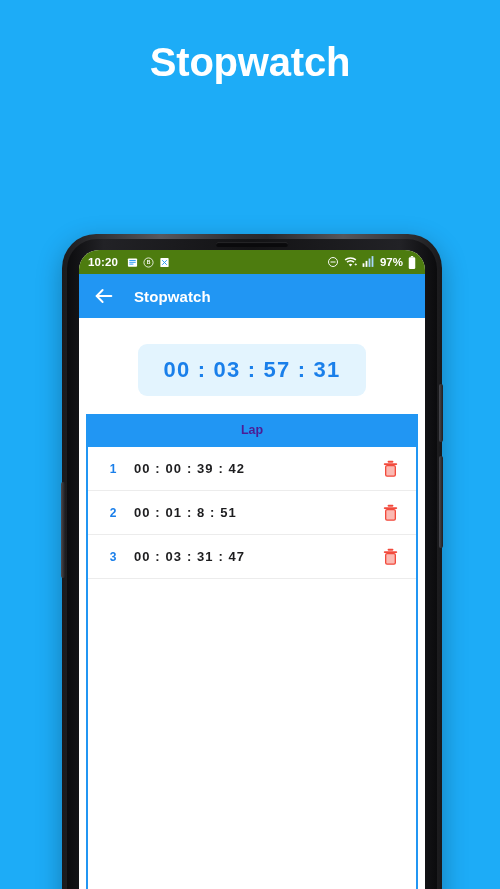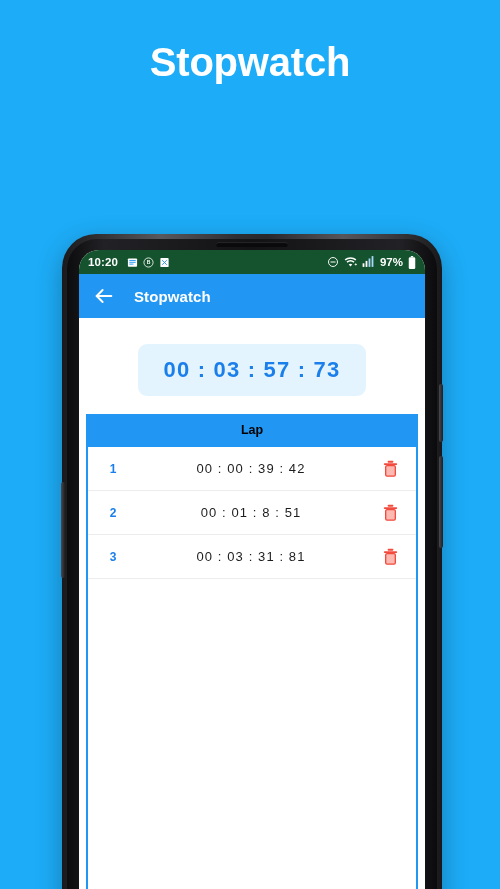--- a/index.html
+++ b/index.html
@@ -53,21 +53,21 @@
 
   
   .screen {
     position:absolute; left:17px; top:16px; right:17px; bottom:0;
     background:#ffffff; overflow:hidden;
     border-radius:20px 20px 0 0;
   }
 
   
   .statusbar {
-    height:24px; background:#14532d; color:#ffffff;
+    height:24px; background:#4d7c0f; color:#ffffff;
     display:flex; align-items:center; padding:0 9px;
     font-size:11.5px; font-weight:700;
   }
   .sb-clock { letter-spacing:.1px; }
   .sb-left-icons { display:flex; align-items:center; gap:5px; margin-left:9px; }
   .sb-spacer { flex:1; }
   .sb-right { display:flex; gap:5px; }
   .sb-pct { font-size:11.5px; font-weight:700; margin-left:1px; }
   .ic { display:block; }
 
@@ -98,38 +98,38 @@
 
   
   .lap-table {
     margin:0 7px;
     border-left:2px solid #2196F3;
     border-right:2px solid #2196F3;
     background:#fff;
     height:calc(100% - 134px);
   }
   .lap-head {
-    background:#2196F3; color:#000000;
+    background:#2196F3; color:#4c1d95;
     text-align:center; font-size:12.5px; font-weight:700;
     padding:9px 0 10px;
   }
   .lap-row {
     display:flex; align-items:center;
     height:44px;
     border-bottom:1px solid #ececec;
     padding:0 4px;
   }
   .lap-row:last-of-type { border-bottom:1px solid #ececec; }
   .lap-num {
     width:42px; flex:0 0 42px; text-align:center;
     color:#1A7FEA; font-size:12px; font-weight:700;
   }
   .lap-time {
-    flex:1; text-align:center;
-    color:#1d1d1f; font-size:13px; font-weight:400;
+    flex:1; text-align:left;
+    color:#1d1d1f; font-size:13px; font-weight:700;
     letter-spacing:1.1px;
   }
   .lap-del {
     width:44px; flex:0 0 44px;
     display:flex; align-items:center; justify-content:center;
     cursor:pointer;
   }
 </style>
 </head>
 <body>
@@ -211,21 +211,21 @@
         <svg width="22" height="22" viewBox="0 0 24 24" fill="none" stroke="#fff" stroke-width="2.1" stroke-linecap="round" stroke-linejoin="round">
           <path d="M20 12H4"></path>
             <path d="M10.5 5.5L4 12l6.5 6.5"></path>
         </svg>
       </span>
       <span class="appbar-title">Stopwatch</span>
     </div>
 
     <div class="timer-wrap">
       <div class="timer-box">
-        <span class="timer-text">00 : 03 : 57 : 73</span>
+        <span class="timer-text">00 : 03 : 57 : 31</span>
       </div>
     </div>
 
     <div class="lap-table">
       <div class="lap-head">Lap</div>
 
       <div class="lap-row">
         <span class="lap-num">1</span>
         <span class="lap-time">00 : 00 : 39 : 42</span>
         <span class="lap-del">
@@ -244,21 +244,21 @@
           <svg width="15" height="17" viewBox="0 0 18 20">
             <rect x="5.5" y="0.8" width="7" height="2.2" rx="1" fill="#F24A3C"></rect>
             <rect x="1" y="3.6" width="16" height="2.3" rx="1" fill="#F24A3C"></rect>
             <rect x="3.2" y="6.6" width="11.6" height="12.6" rx="1.6" fill="#FBB9B2" stroke="#F24A3C" stroke-width="1.6"></rect>
           </svg>
         </span>
       </div>
 
       <div class="lap-row">
         <span class="lap-num">3</span>
-        <span class="lap-time">00 : 03 : 31 : 81</span>
+        <span class="lap-time">00 : 03 : 31 : 47</span>
         <span class="lap-del">
           <svg width="15" height="17" viewBox="0 0 18 20">
             <rect x="5.5" y="0.8" width="7" height="2.2" rx="1" fill="#F24A3C"></rect>
             <rect x="1" y="3.6" width="16" height="2.3" rx="1" fill="#F24A3C"></rect>
             <rect x="3.2" y="6.6" width="11.6" height="12.6" rx="1.6" fill="#FBB9B2" stroke="#F24A3C" stroke-width="1.6"></rect>
           </svg>
         </span>
       </div>
     </div>
 

